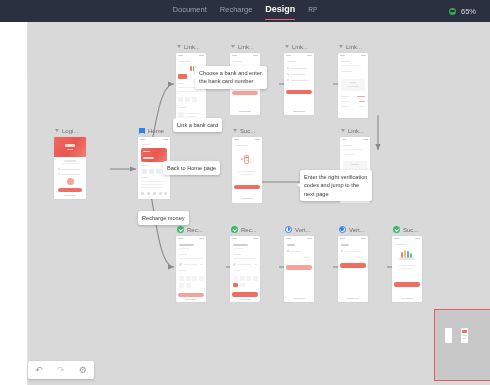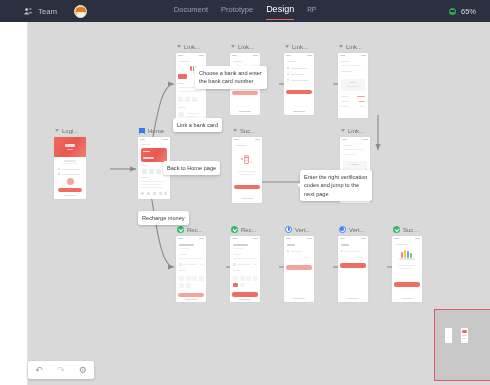--- a/index.html
+++ b/index.html
@@ -41,21 +41,21 @@
     position: absolute; left: 0; top: 0; width: 490px; height: 22px;
     display: flex; align-items: center; justify-content: center; gap: 13px;
     pointer-events: none;
   }
   .tb-center > * { pointer-events: auto; }
   .nav-item {
     color: #9aa0ae; font-size: 7.5px; position: relative; padding-bottom: 4px;
     white-space: nowrap;
   }
   .nav-item.small { font-size: 6.5px; }
-  .nav-item.active { color: #ffffff; font-size: 9px; font-weight: normal; }
+  .nav-item.active { color: #ffffff; font-size: 9px; font-weight: bold; }
   .nav-item.active::after {
     content: ""; position: absolute; left: 0; right: 0; bottom: -2px;
     height: 1.5px; background: #f05f5f;
   }
 
   .tb-right {
     position: absolute; right: 14px; top: 0; height: 22px;
     display: flex; align-items: center; gap: 5px;
   }
   .zoom-dot {
@@ -175,36 +175,24 @@
   }
   .bb-icon { color: #9a9a9a; font-size: 9px; line-height: 1; }
   .bb-icon.dim { color: #cfcfcf; }
 </style>
 </head>
 <body>
 
 <div id="app">
 
   <div class="topbar">
-    <div class="tb-left">
-      <span class="team-icon">
-        <svg width="9" height="9" viewBox="0 0 9 9">
-          <circle cx="2.6" cy="2.4" r="1.5" fill="#b9bec9"></circle>
-          <path d="M0.3 7.6c0-1.5 1-2.4 2.3-2.4s2.3.9 2.3 2.4z" fill="#b9bec9"></path>
-          <circle cx="6.4" cy="2.0" r="1.1" fill="#8a909d"></circle>
-          <path d="M4.6 6.6c0-1.1.8-1.8 1.8-1.8s1.8.7 1.8 1.8z" fill="#8a909d"></path>
-        </svg>
-      </span>
-      <span class="team-label">Team</span>
-      <span class="avatar"></span>
-    </div>
 
     <div class="tb-center">
       <span class="nav-item">Document</span>
-      <span class="nav-item">Prototype</span>
+      <span class="nav-item">Recharge</span>
       <span class="nav-item active">Design</span>
       <span class="nav-item small">RP</span>
     </div>
 
     <div class="tb-right">
       <span class="zoom-dot"></span>
       <span class="zoom-val">65%</span>
     </div>
   </div>
 

